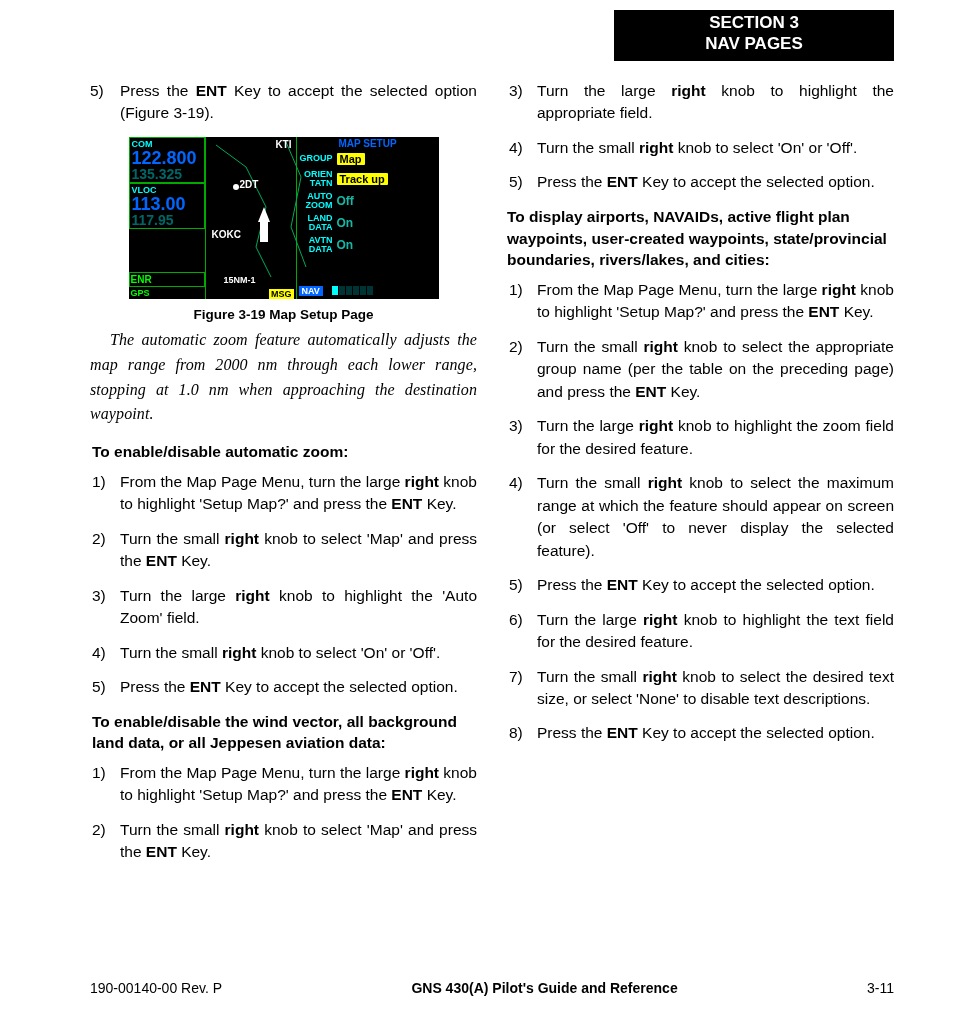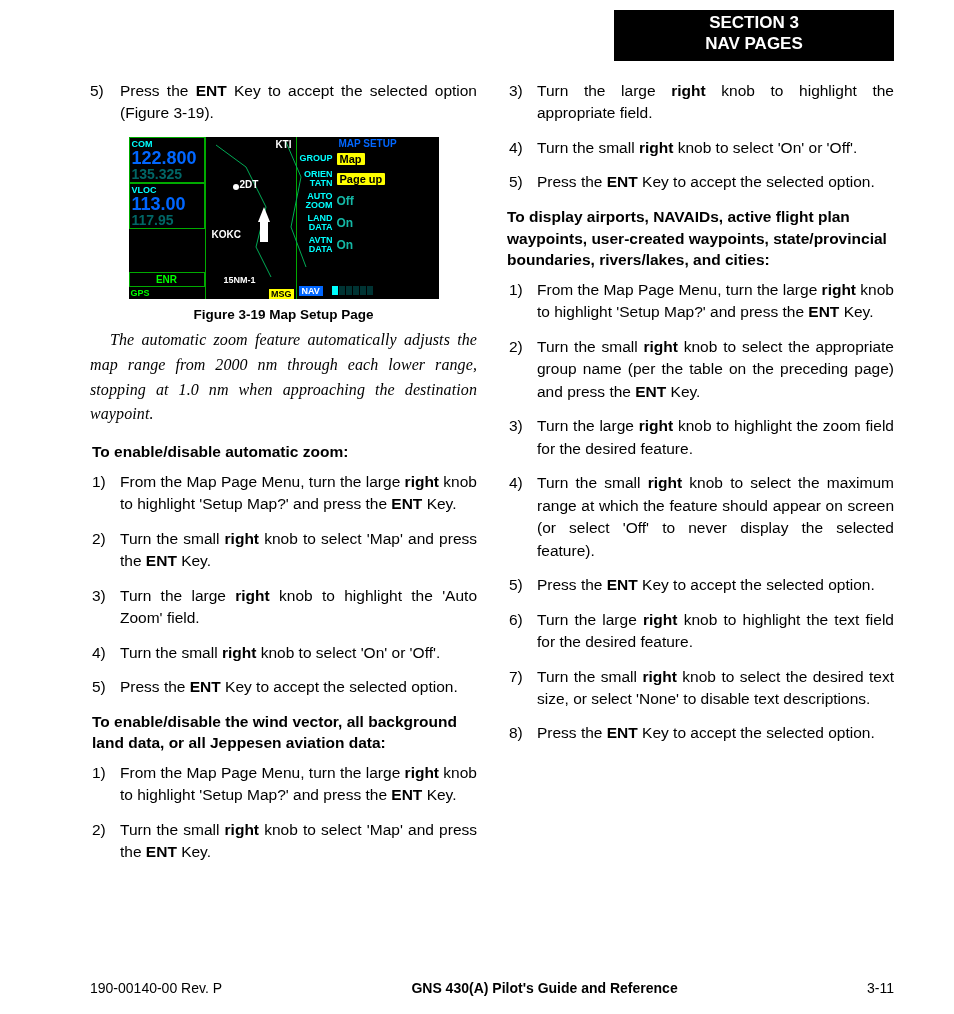--- a/index.html
+++ b/index.html
@@ -95,21 +95,21 @@
   .gns-left {
     width: 76px;
     display: flex;
     flex-direction: column;
   }
   .gbox { border: 1px solid #0a0; padding: 1px 2px; }
   .com-lbl { color: #0ff; font-size: 9px; font-weight: 700; }
   .com-big { color: #06f; font-size: 18px; font-weight: 700; line-height: 1; }
   .com-sm { color: #066; font-size: 14px; font-weight: 700; line-height: 1; }
   .vloc-lbl { color: #0ff; font-size: 9px; font-weight: 700; }
-  .enr { color:#0f0; text-align:center; border:1px solid #0a0; font-size:10px; font-weight:700; margin-top:auto; padding:1px; }
+  .enr { color:#0f0; text-align:left; border:1px solid #0a0; font-size:10px; font-weight:700; margin-top:auto; padding:1px; }
   .gps { color:#0f0; font-size:9px; font-weight:700; padding:1px 2px; }
   .gns-mid {
     flex:1;
     position:relative;
     background:#000;
     border-left:1px solid #0a0;
     border-right:1px solid #0a0;
   }
   .gns-mid svg { position:absolute; top:0; left:0; }
   .midlabel { position:absolute; color:#fff; font-size:10px; font-weight:700; }
@@ -193,21 +193,21 @@
         </div>
         <div class="gns-right">
           <div class="title-bar">MAP SETUP</div>
           <div>
               <div class="grow">
                 <div class="gkey">GROUP</div>
                 <div class="gval"><span class="pill">Map</span></div>
               </div>
               <div class="grow">
                 <div class="gkey">ORIEN<br>TATN</div>
-                <div class="gval"><span class="pill">Page up</span></div>
+                <div class="gval"><span class="pill">Track up</span></div>
               </div>
               <div class="grow">
                 <div class="gkey">AUTO<br>ZOOM</div>
                 <div class="gval"><span class="greentext">Off</span></div>
               </div>
               <div class="grow">
                 <div class="gkey">LAND<br>DATA</div>
                 <div class="gval"><span class="greentext">On</span></div>
               </div>
               <div class="grow">

